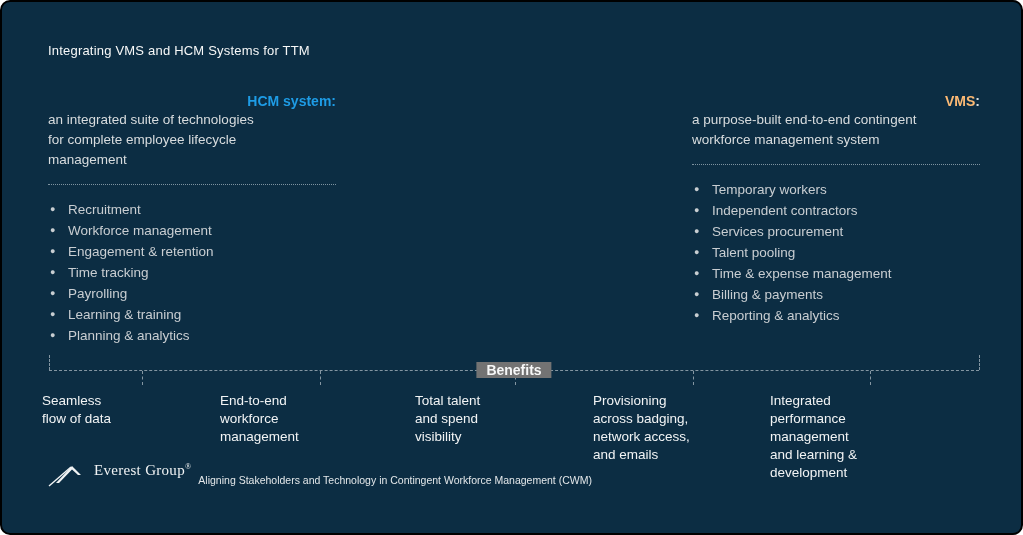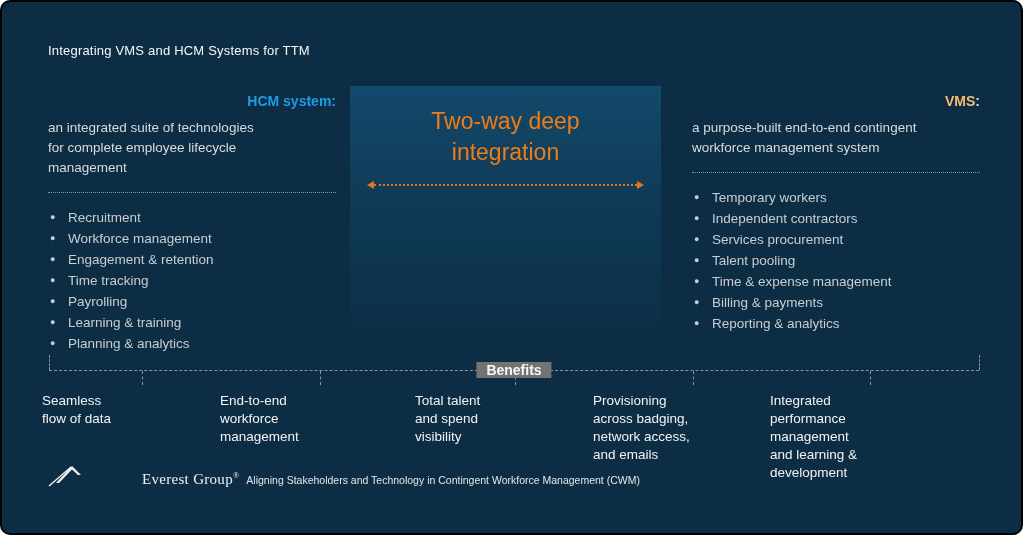--- a/index.html
+++ b/index.html
@@ -12,21 +12,21 @@
     color:#f7f8f8;letter-spacing:.2px;
   }
   
   .col{position:absolute;top:90px;width:288px;}
   .col-left{left:46px;}
   .col-right{left:690px;}
   .col-label{font-size:14px;font-weight:bold;line-height:18px;text-align:right;}
   .hcm-label{color:#1e9ce6;}
   .vms-label{color:#fdba74;display:inline;}
   .vms-colon{color:#d8dcde;display:inline;font-weight:bold;font-size:14px;}
-  .col-desc{margin-top:8px;font-size:13.5px;line-height:20px;color:#d8dcde;white-space:pre-line;}
+  .col-desc{margin-top:0;font-size:13.5px;line-height:20px;color:#d8dcde;white-space:pre-line;}
   .dotted-sep{margin-top:14px;border-top:1.5px dotted #7e93a0;height:0;}
   .bullet-list{margin:14px 0 0 2px;padding:0;list-style:none;}
   .bullet-list li{
     font-size:13.5px;line-height:21px;color:#c9ced2;
     padding-left:18px;position:relative;
   }
   .bullet-list li::before{
     content:"●";position:absolute;left:0;top:0;font-size:9px;color:#c9ced2;
   }
   
@@ -56,21 +56,21 @@
   .benefits-label{
     position:absolute;left:512px;top:360px;transform:translateX(-50%);
     background:#737373;padding:0 10px;font-size:14px;font-weight:bold;color:#f7f8f8;z-index:2;
   }
   .benefit{
     position:absolute;top:390px;width:200px;transform:translateX(-50%);
     text-align:left;font-size:13.5px;line-height:18px;color:#f2f4f5;white-space:pre-line;
   }
   
   .footer{position:absolute;left:46px;top:460px;display:flex;align-items:flex-end;}
-  .everest-logo{display:flex;align-items:flex-end;gap:48px;}
+  .everest-logo{display:flex;}
   .everest-logo svg{margin-right:4px;}
   .brand{font-size:15px;color:#f1f3f4;font-family:"Liberation Serif",serif;letter-spacing:.3px;}
   .brand sup{font-size:8px;}
   .tagline{font-size:10.5px;color:#e3e7e9;margin-left:7px;padding-bottom:2px;}
 </style>
 </head>
 <body>
 
 <div class="slide">
 
@@ -86,25 +86,20 @@
       <li>Recruitment</li>
       <li>Workforce management</li>
       <li>Engagement &amp; retention</li>
       <li>Time tracking</li>
       <li>Payrolling</li>
       <li>Learning &amp; training</li>
       <li>Planning &amp; analytics</li>
     </ul>
   </div>
 
-  <div class="center-box">
-    <div class="integration-label">Two-way deep
-integration</div>
-    <div class="two-way-arrow"></div>
-  </div>
 
   <div class="col col-right">
     <div class="col-label">
       <span class="vms-label">VMS</span><span class="vms-colon">:</span>
     </div>
     <div class="col-desc">a purpose-built end-to-end contingent
 workforce management system</div>
     <div class="dotted-sep"></div>
     <ul class="bullet-list">
       <li>Temporary workers</li>

